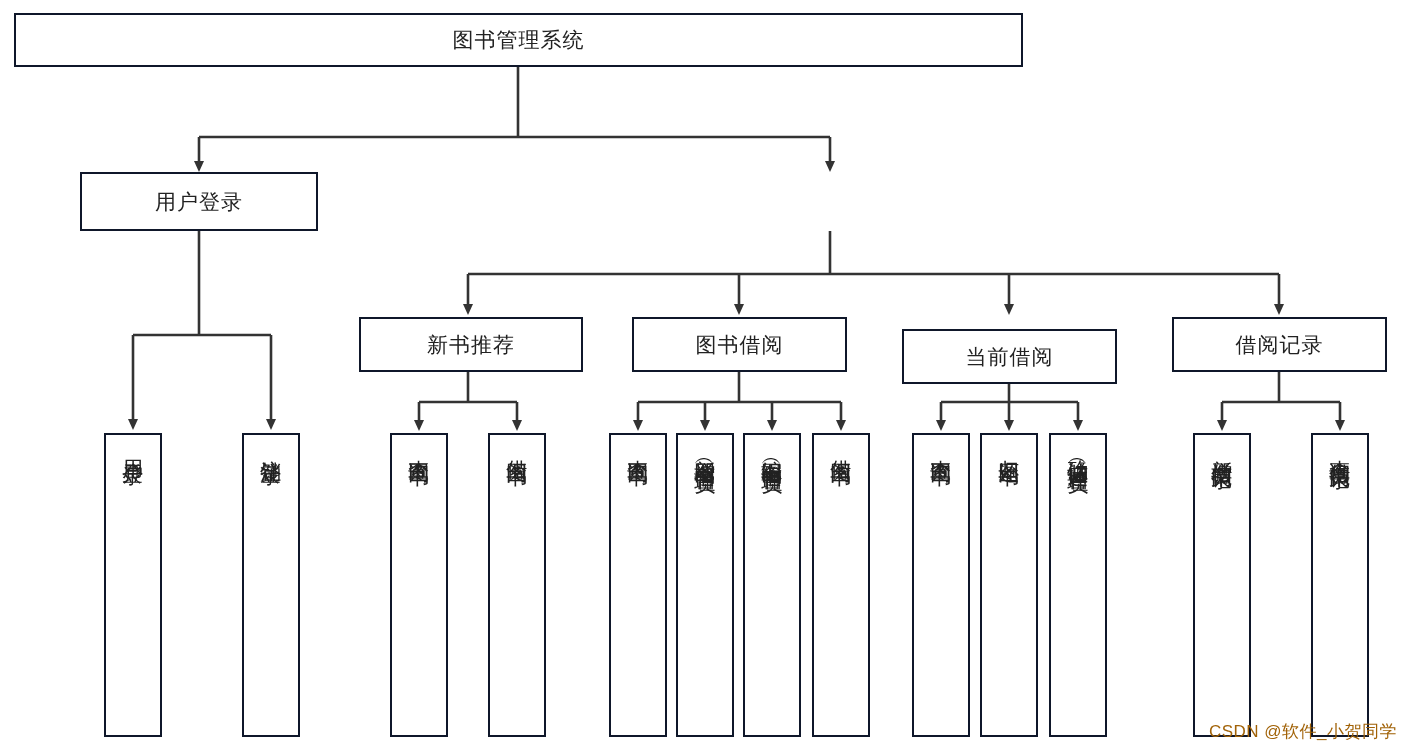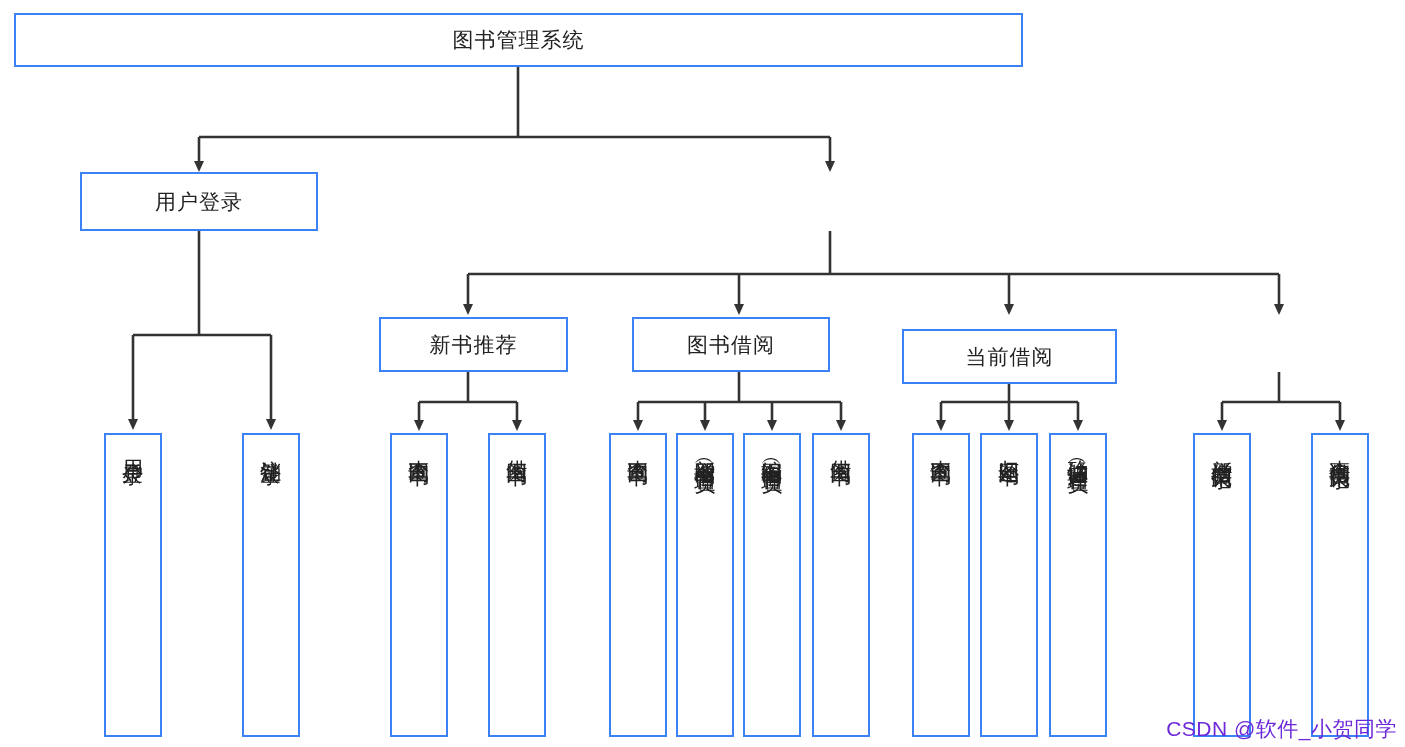--- a/index.html
+++ b/index.html
@@ -23,21 +23,21 @@
     left: 0;
     top: 0;
     width: 1405px;
     height: 747px;
     pointer-events: none;
   }
   .node {
     position: absolute;
     box-sizing: border-box;
     background: #ffffff;
-    border: 2px solid #3b82f6;
+    border: 2px solid #0f172a;
     display: flex;
     align-items: center;
     justify-content: center;
     color: #222222;
   }
   .node.horizontal {
     font-size: 21px;
     letter-spacing: 1px;
   }
   .node.vertical {
@@ -54,22 +54,22 @@
     white-space: nowrap;
     color: #222222;
   }
   .node .hlabel {
     white-space: nowrap;
   }
   #watermark {
     position: absolute;
     right: 8px;
     bottom: 4px;
-    font-size: 21px;
-    color: #6d28d9;
+    font-size: 17px;
+    color: #a16207;
     white-space: nowrap;
     letter-spacing: 0.5px;
   }
 </style>
 </head>
 <body>
 
 <div id="canvas">
 
   <svg id="wires" viewBox="0 0 1405 747" xmlns="http://www.w3.org/2000/svg">
@@ -124,28 +124,31 @@
   </svg>
 
   <div class="node horizontal" style="left:14px; top:13px; width:1009px; height:54px;">
     <span class="hlabel">图书管理系统</span>
   </div>
 
   <div class="node horizontal" style="left:80px; top:172px; width:238px; height:59px;">
     <span class="hlabel">用户登录</span>
   </div>
 
-  <div class="node horizontal" style="left:379px; top:317px; width:189px; height:55px;">
+  <div class="node horizontal" style="left:359px; top:317px; width:224px; height:55px;">
     <span class="hlabel">新书推荐</span>
   </div>
-  <div class="node horizontal" style="left:632px; top:317px; width:198px; height:55px;">
+  <div class="node horizontal" style="left:632px; top:317px; width:215px; height:55px;">
     <span class="hlabel">图书借阅</span>
   </div>
   <div class="node horizontal" style="left:902px; top:317px; width:215px; height:55px;margin-top:12px;">
     <span class="hlabel">当前借阅</span>
+  </div>
+  <div class="node horizontal" style="left:1172px; top:317px; width:215px; height:55px;">
+    <span class="hlabel">借阅记录</span>
   </div>
 
   <div class="node vertical" style="left:104px; top:433px; width:58px; height:304px;">
     <span class="vlabel">用户登录</span>
   </div>
   <div class="node vertical" style="left:242px; top:433px; width:58px; height:304px;">
     <span class="vlabel">注销登录</span>
   </div>
 
   <div class="node vertical" style="left:390px; top:433px; width:58px; height:304px;">

